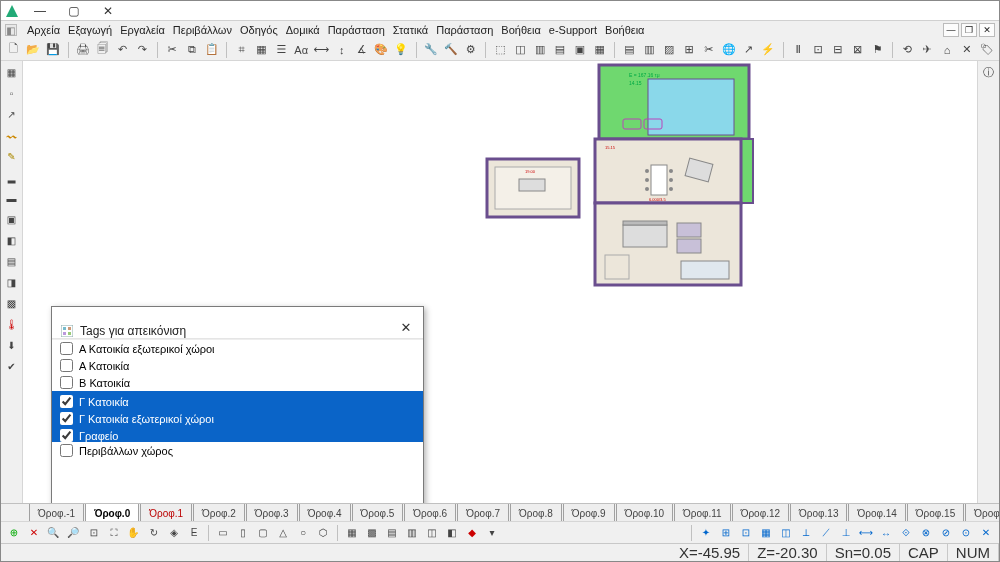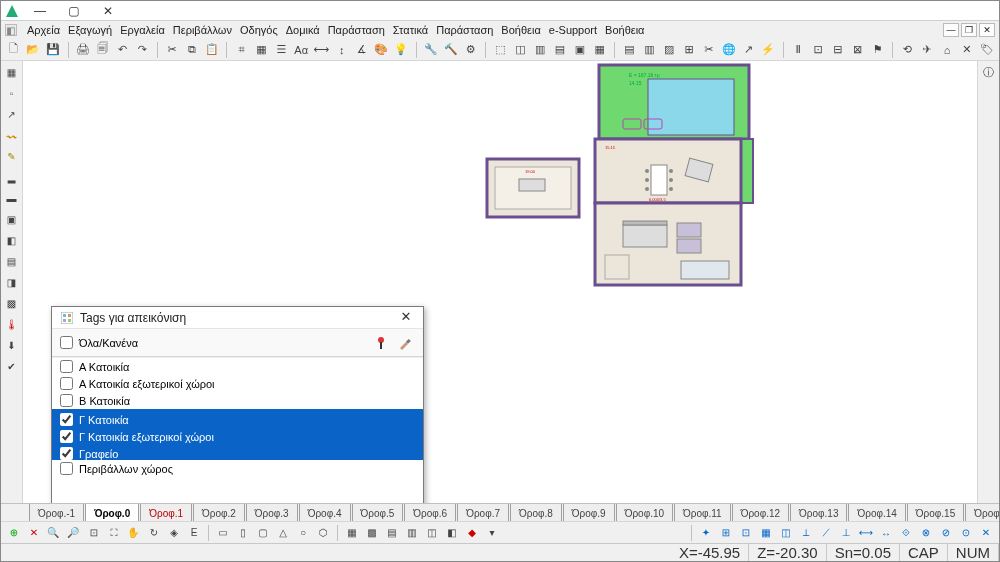--- a/index.html
+++ b/index.html
@@ -31,21 +31,21 @@
   .left-toolbar .tb-btn { width: 18px; height: 18px; font-size: 10px; }
   .right-toolbar { width: 22px; background: #f0f0f0; border-left: 1px solid #d6d6d6; display: flex; flex-direction: column; align-items: center; padding: 2px 0; gap: 3px; }
   .canvas-wrap { flex: 1; background: #fff; position: relative; overflow: hidden; }
 
   
   .plan { position: absolute; left: 458px; top: 0px; width: 280px; height: 240px; }
   .plan svg { width: 100%; height: 100%; }
 
   
   .dialog { position: absolute; left: 28px; top: 245px; width: 373px; height: 261px; background: #fff; border: 1px solid #7a7a7a; box-shadow: 2px 2px 6px rgba(0,0,0,0.3); display: flex; flex-direction: column; }
-  .dialog-title { height: 22px; display: flex; align-items: center; padding: 0 8px; background: #fff; border-bottom: 1px solid #e5e5e5; }
+  .dialog-title { height: 32px; display: flex; align-items: flex-end; padding: 0 8px; background: #fff; border-bottom: 1px solid #e5e5e5; }
   .dialog-title .dlg-icon { width: 14px; height: 14px; margin-right: 6px; display: inline-flex; align-items: center; justify-content: center; }
   .dialog-title .dlg-text { flex: 1; font-size: 12px; color: #222; }
   .dialog-title .dlg-close { width: 18px; height: 18px; font-size: 13px; color: #333; text-align: center; cursor: pointer; }
   .dlg-header { height: 28px; display: flex; align-items: center; padding: 0 8px; border-bottom: 1px solid #d6d6d6; background: #f9f9f9; }
   .dlg-header input[type=checkbox] { margin-right: 6px; }
   .dlg-header .spacer { flex: 1; }
   .dlg-header .hdr-icon { width: 20px; height: 20px; display: flex; align-items: center; justify-content: center; font-size: 14px; margin-left: 4px; }
   .dlg-list { flex: 1; overflow: auto; background: #fff; border-top: 1px solid #eee; }
   .dlg-row { height: 17px; display: flex; align-items: center; padding: 0 8px; font-size: 11px; }
   .dlg-row input[type=checkbox] { margin-right: 6px; accent-color: #06c; }
@@ -234,45 +234,28 @@
                 <rect width="12" height="12" fill="#fff" stroke="#8aa"></rect>
                 <rect x="2" y="2" width="3" height="3" fill="#7bc"></rect>
                 <rect x="7" y="2" width="3" height="3" fill="#c97"></rect>
                 <rect x="2" y="7" width="3" height="3" fill="#b9d"></rect>
                 <rect x="7" y="7" width="3" height="3" fill="#9c7"></rect>
               </svg>
           </span>
           <span class="dlg-text">Tags για απεικόνιση</span>
           <span class="dlg-close">✕</span>
         </div>
-        <div class="dlg-header">
-          <input type="checkbox" style="">
-          <span>Όλα/Κανένα</span>
-          <div class="spacer"></div>
-          <div class="hdr-icon" style="color:#b22">
-            <svg width="14" height="14">
-                <circle cx="7" cy="4" r="3" fill="#d33"></circle>
-                <rect x="6" y="6" width="2" height="7" fill="#333"></rect>
-              </svg>
-          </div>
-          <div class="hdr-icon" style="color:#a70">
-            <svg width="14" height="14">
-                <path d="M2 12 L8 6 L10 8 L4 14 Z" fill="#c97"></path>
-                <rect x="9" y="3" width="3" height="4" fill="#777" transform="rotate(45 10 5)"></rect>
-              </svg>
-          </div>
-        </div>
         <div class="dlg-list" id="dlg-list">
             <div class="dlg-row">
               <input type="checkbox" style="">
-              <span>Α Κατοικία</span>
+              <span>Α Κατοικία εξωτερικοί χώροι</span>
             </div>
             <div class="dlg-row">
               <input type="checkbox" style="">
-              <span>Α Κατοικία εξωτερικοί χώροι</span>
+              <span>Α Κατοικία</span>
             </div>
             <div class="dlg-row">
               <input type="checkbox" style="">
               <span>Β Κατοικία</span>
             </div>
             <div class="dlg-row selected">
               <input type="checkbox" checked="" style="">
               <span>Γ Κατοικία</span>
             </div>
             <div class="dlg-row selected">

